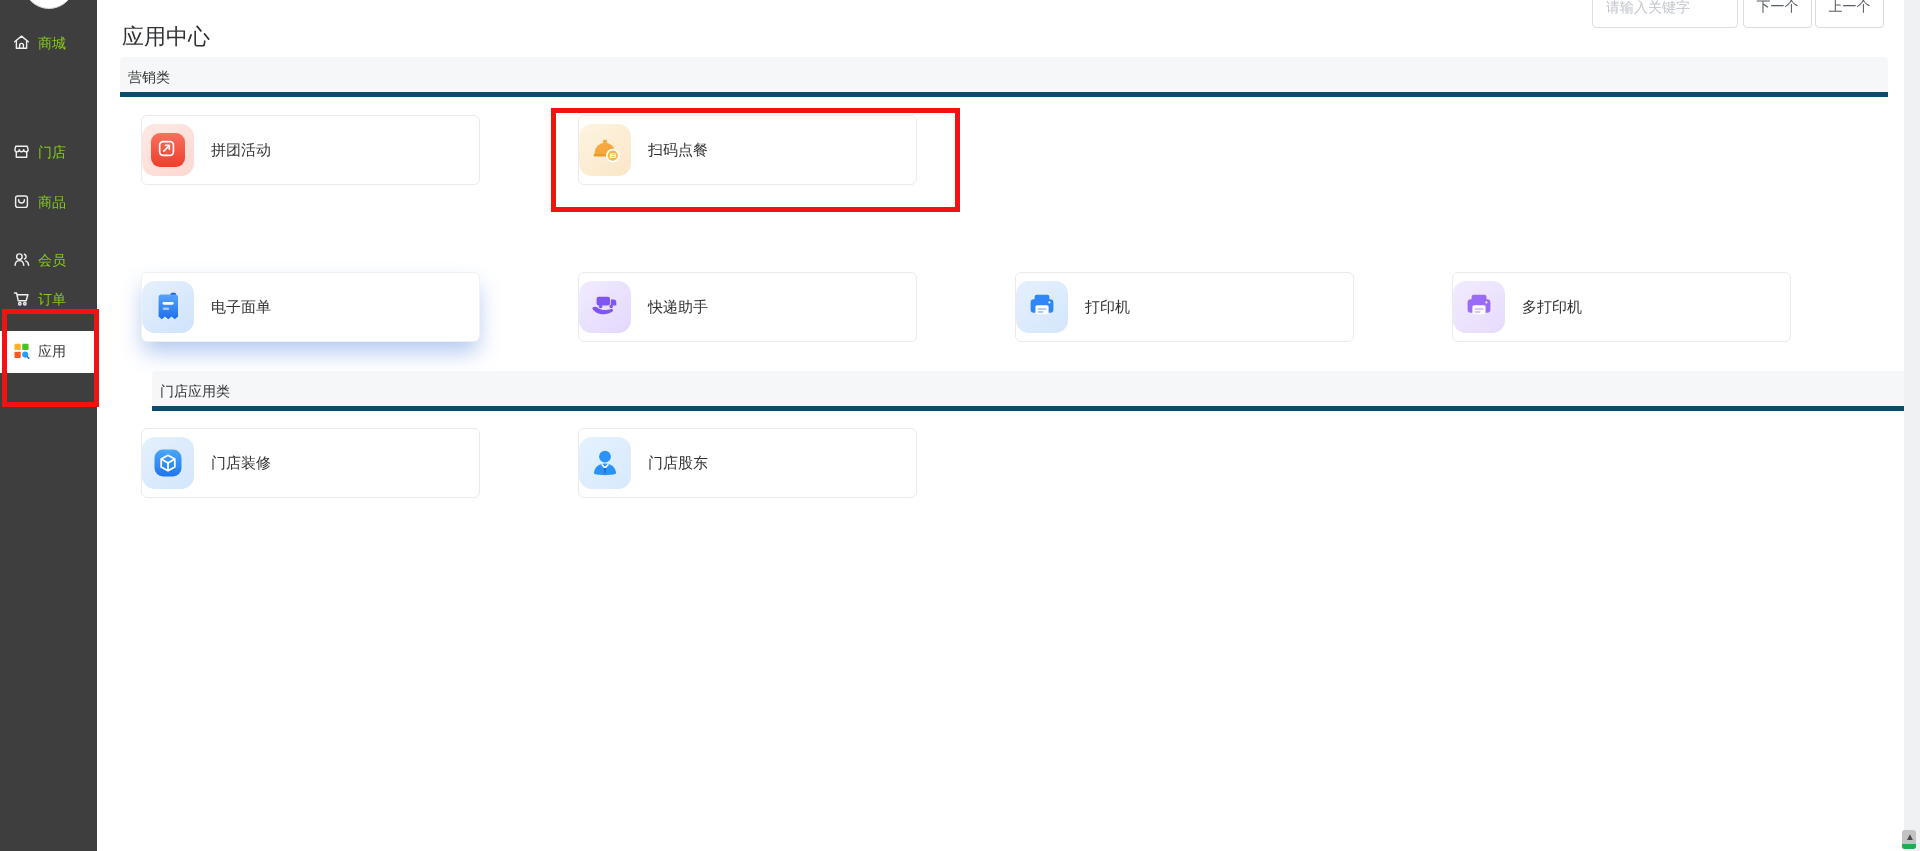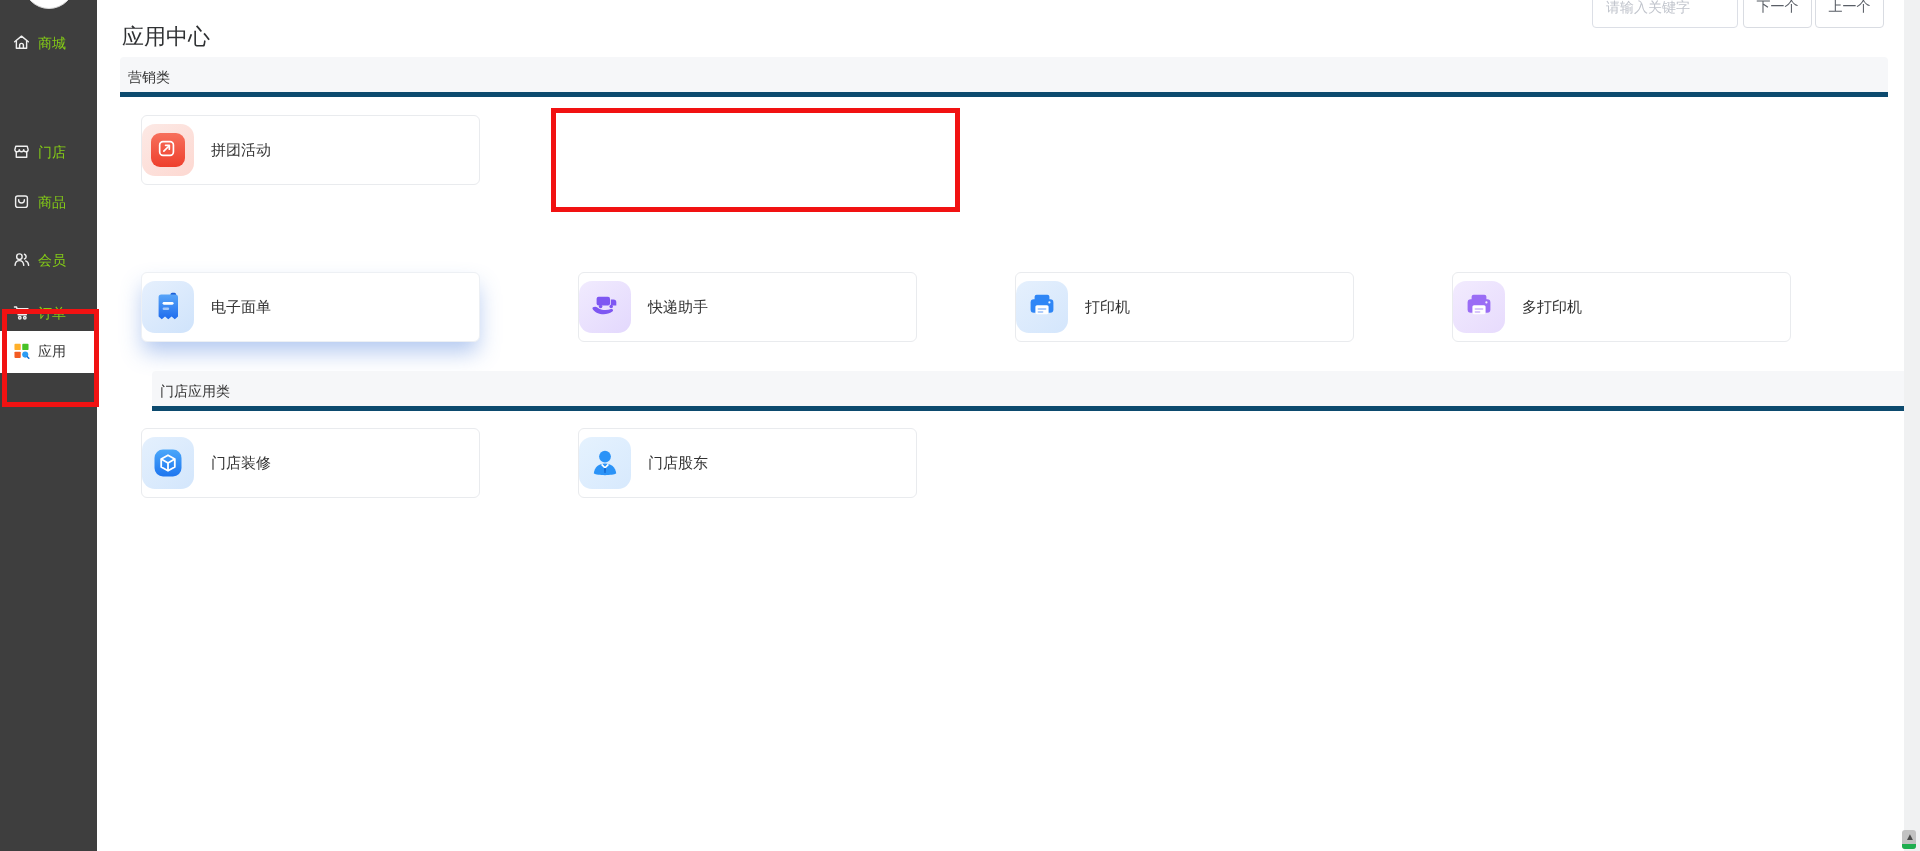--- a/index.html
+++ b/index.html
@@ -121,21 +121,21 @@
     <span>
       <svg width="19" height="19" viewBox="0 0 20 20" class="s-ic">
         <circle cx="7.8" cy="7" r="2.9"></circle>
         <path d="M3.2 16.2c.3-3.4 2.2-5 4.6-5s4.3 1.6 4.6 5"></path>
         <path d="M13.1 4.5a2.7 2.7 0 0 1 .1 5"></path>
         <path d="M14.3 11.5c2 .7 3 2.3 3.2 4.7"></path>
       </svg></span>
     <span>会员</span>
   </div>
 
-  <div class="side-item" style="top:293px">
+  <div class="side-item" style="top:279px">
     <span>
       <svg width="19" height="19" viewBox="0 0 20 20" class="s-ic">
         <path d="M2.6 4.2h2.2l1.8 8.2h8.3l1.8-6.4H6"></path>
         <circle cx="8.2" cy="15.5" r="1.3"></circle>
           <circle cx="13.5" cy="15.5" r="1.3"></circle>
       </svg></span>
     <span>订单</span>
   </div>
 
   <div class="side-item selected" style="top:331px">
@@ -168,20 +168,33 @@
           <svg width="30" height="30" viewBox="0 0 36 36" fill="none" stroke="#fff" stroke-width="2" stroke-linecap="round" stroke-linejoin="round">
             <rect x="8" y="8" width="16.5" height="16.5" rx="4"></rect>
             <path d="M13 19.4 19.2 13.2"></path>
             <path d="M15 12.4h4.6V17"></path>
           </svg>
         </div>
       </div>
       <div class="app-label">拼团活动</div>
     </div>
 
+    <div class="app-card">
+      <div class="app-icon ic-scan">
+        <svg width="36" height="36" viewBox="0 0 36 36">
+          <circle cx="18" cy="9.6" r="2.1" fill="#f6a73e"></circle>
+          <path d="M7.6 21.2a10.4 10.4 0 0 1 20.8 0z" fill="#f6a73e"></path>
+          <rect x="6.6" y="21.2" width="22.8" height="3.4" rx="1.7" fill="#f09a25"></rect>
+          <circle cx="25.8" cy="23.6" r="6" fill="#f8b64c" stroke="#fff" stroke-width="1.8"></circle>
+          <rect x="23.3" y="21.7" width="5" height="3.8" rx="1" fill="none" stroke="#fff" stroke-width="1.1"></rect>
+          <path d="M24.5 23.6h2.6" stroke="#fff" stroke-width="1.1" stroke-linecap="round"></path>
+        </svg>
+      </div>
+      <div class="app-label">扫码点餐</div>
+    </div>
   </div>
 
 
   <div class="card-row row2">
     <div class="app-card elevated">
       <div class="app-icon ic-waybill">
         <svg width="36" height="36" viewBox="0 0 36 36">
           <defs>
               <linearGradient id="gBlue" x1="0" y1="0" x2="0" y2="1">
             <stop offset="0" stop-color="#57a4f8"></stop>

